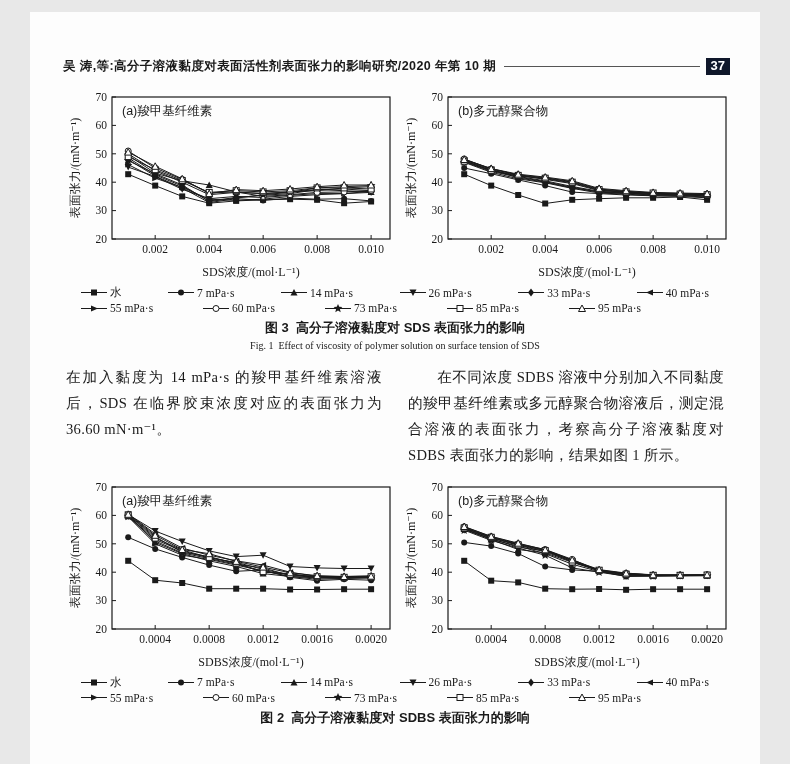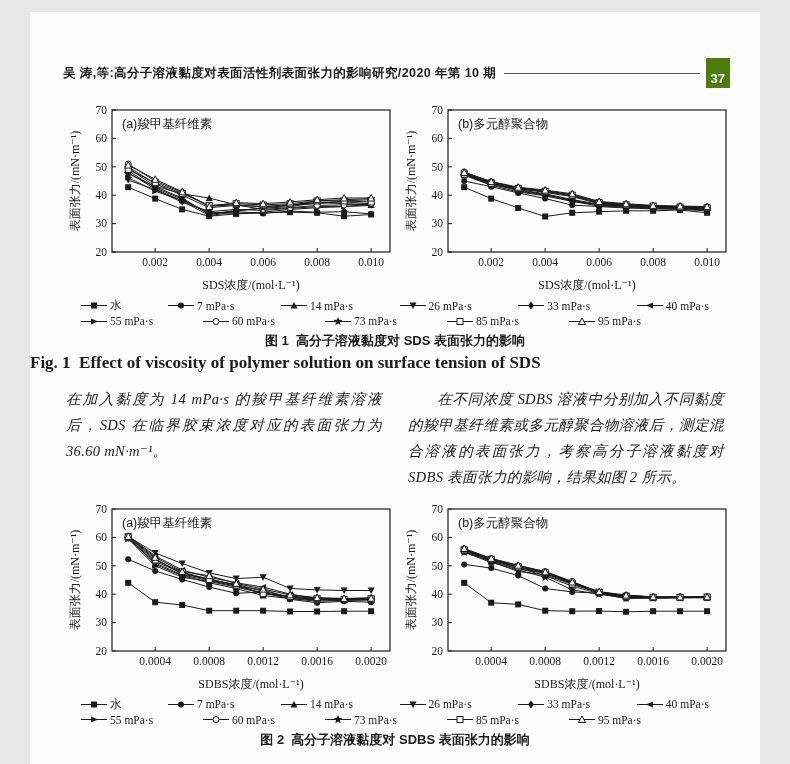--- a/index.html
+++ b/index.html
@@ -10,44 +10,44 @@
     margin:12px auto; overflow:hidden;
   }
   
   .header { display:flex; align-items:center; padding:46px 30px 0 33px; }
   .running-title {
     font-family:"Liberation Sans","DejaVu Sans",sans-serif;
     font-weight:bold; font-size:12.5px; letter-spacing:0.4px; white-space:nowrap;
   }
   .header-rule { flex:1; border-top:1.5px solid #555; margin:0 6px 0 8px; height:0; }
   .page-number {
-    background:#4d7c0f; color:#fff; font-family:"Liberation Sans","DejaVu Sans",sans-serif;
-    font-weight:bold; font-size:13px; padding:13px 5px 1px; line-height:16px;
+    background:#0f172a; color:#fff; font-family:"Liberation Sans","DejaVu Sans",sans-serif;
+    font-weight:bold; font-size:13px; padding:0px 5px 1px; line-height:16px;
   }
   
   .figure { margin-top:14px; }
   .figure.second { margin-top:10px; }
   .charts-row { display:flex; justify-content:center; gap:4px; padding-left:10px; }
   svg.chart { display:block; }
   .legend { width:628px; margin:4px auto 0; font-size:11.5px; }
   .legend-row { display:flex; justify-content:space-between; margin-bottom:2px; }
   .legend-row.second { width:560px;gap:6px; }
   .legend-item { display:flex; align-items:center; gap:3px; white-space:nowrap; }
   .legend-item svg { display:block; }
   .caption-zh {
     text-align:center; font-weight:bold; font-size:13px; margin-top:5px;
     font-family:"Liberation Sans","DejaVu Sans",sans-serif; white-space:pre-wrap;
   }
   .caption-en {
-    text-align:left; font-weight:bold; font-size:17px; margin-top:3px; white-space:pre-wrap;
+    text-align:center; font-weight:normal; font-size:10px; margin-top:3px; white-space:pre-wrap;
   }
   
   .bodytext {
     display:flex; gap:26px; margin:14px 36px 0; font-size:14.6px;
-    line-height:1.78; text-align:justify; letter-spacing:0.3px;font-style:italic;
+    line-height:1.78; text-align:justify; letter-spacing:0.3px;
   }
   .bodytext .col { flex:1; min-width:0; }
   .bodytext p.indent { text-indent:2em; }
   .bodytext p.heading { white-space:pre-wrap; }
 </style>
 </head>
 <body>
 
 <div class="page">
 
@@ -478,30 +478,30 @@
           </div>
           <div class="legend-item">
             <svg width="26" height="11" viewBox="0 0 26 11">
               <line x1="0" y1="5.5" x2="26" y2="5.5" stroke="#1a1a1a" stroke-width="1"></line>
               <polygon points="13,2 9.5,8.5 16.5,8.5" fill="#fff" stroke="#1a1a1a" stroke-width="1"></polygon>
             </svg>
             <span>95 mPa·s</span>
           </div>
         </div>
       </div>
-    <div class="caption-zh">图 1  高分子溶液黏度对 SDS 表面张力的影响</div>
+    <div class="caption-zh">图 3  高分子溶液黏度对 SDS 表面张力的影响</div>
     <div class="caption-en">Fig. 1  Effect of viscosity of polymer solution on surface tension of SDS</div>
   </section>
 
   <section class="bodytext">
     <div class="col">
       <p>在加入黏度为 14 mPa·s 的羧甲基纤维素溶液后，SDS 在临界胶束浓度对应的表面张力为 36.60 mN·m⁻¹。</p>
     </div>
     <div class="col">
-      <p class="indent">在不同浓度 SDBS 溶液中分别加入不同黏度的羧甲基纤维素或多元醇聚合物溶液后，测定混合溶液的表面张力，考察高分子溶液黏度对 SDBS 表面张力的影响，结果如图 2 所示。</p>
+      <p class="indent">在不同浓度 SDBS 溶液中分别加入不同黏度的羧甲基纤维素或多元醇聚合物溶液后，测定混合溶液的表面张力，考察高分子溶液黏度对 SDBS 表面张力的影响，结果如图 1 所示。</p>
     </div>
   </section>
 
   <section class="figure second">
     <div class="charts-row">
       <svg class="chart" width="332" height="192" viewBox="0 0 332 192">
           <rect x="46" y="8" width="278" height="142" fill="none" stroke="#1a1a1a" stroke-width="1.2"></rect>
           <line x1="46" y1="150" x2="50" y2="150" stroke="#1a1a1a" stroke-width="1"></line>
           <text x="41" y="153.8" text-anchor="end" font-size="11.5" font-family="&quot;Liberation Serif&quot;,&quot;DejaVu Serif&quot;,serif" fill="#1a1a1a">20</text>
           <line x1="46" y1="121.6" x2="50" y2="121.6" stroke="#1a1a1a" stroke-width="1"></line>

